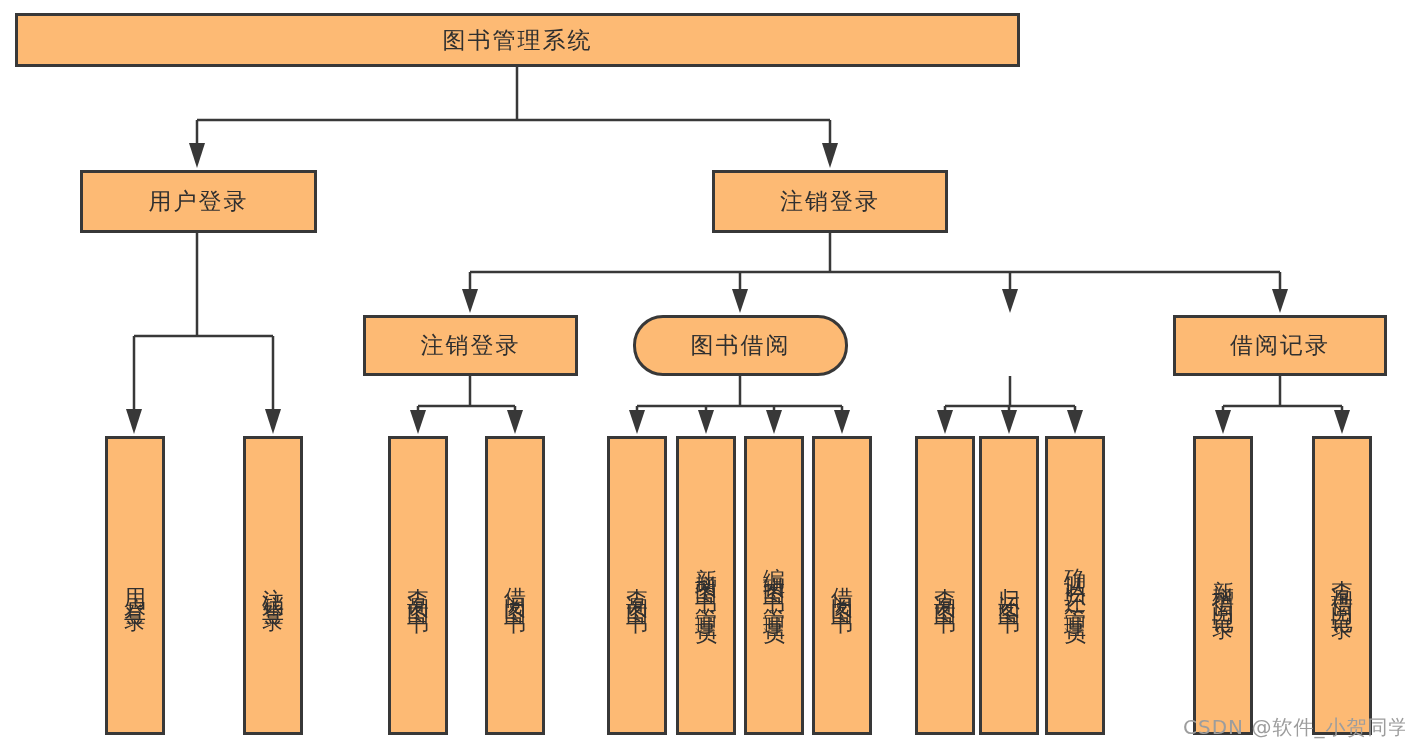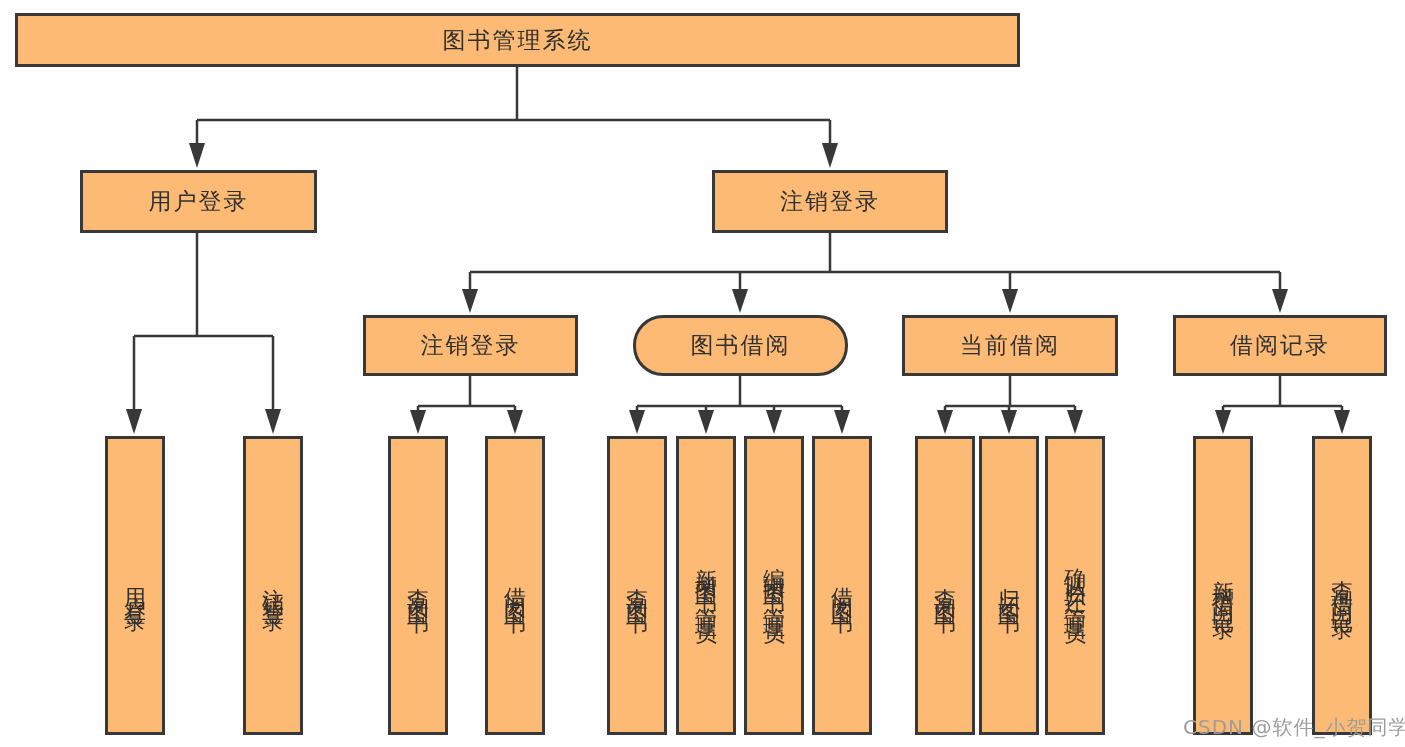--- a/index.html
+++ b/index.html
@@ -92,21 +92,20 @@
     </g>
   </svg>
 
   <div class="box" style="left:15px; top:13px; width:1005px; height:54px;">图书管理系统</div>
 
   <div class="box" style="left:80px; top:170px; width:237px; height:63px;">用户登录</div>
   <div class="box" style="left:712px; top:170px; width:236px; height:63px;">注销登录</div>
 
   <div class="box" style="left:363px; top:315px; width:215px; height:61px;">注销登录</div>
   <div class="box" style="left:633px; top:315px; width:215px; height:61px;border-radius:30px;">图书借阅</div>
-  <div class="box" style="left:902px; top:315px; width:216px; height:61px;">当前借阅</div>
   <div class="box" style="left:1173px; top:315px; width:214px; height:61px;">借阅记录</div>
 
   <div class="box vert" style="left:105px; top:436px; width:60px; height:299px;">用户登录</div>
   <div class="box vert" style="left:243px; top:436px; width:60px; height:299px;">注销登录</div>
 
   <div class="box vert" style="left:388px; top:436px; width:60px; height:299px;">查询图书</div>
   <div class="box vert" style="left:485px; top:436px; width:60px; height:299px;">借阅图书</div>
 
   <div class="box vert" style="left:607px; top:436px; width:60px; height:299px;">查询图书</div>
   <div class="box vert" style="left:676px; top:436px; width:60px; height:299px;">新增图书（管理员）</div>

